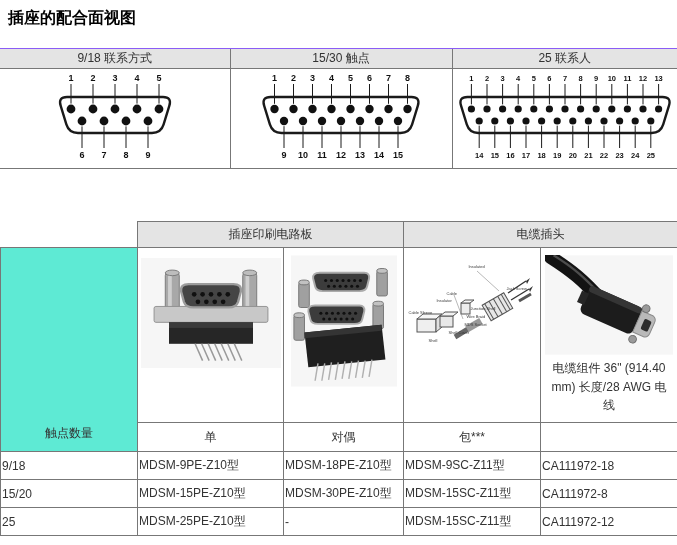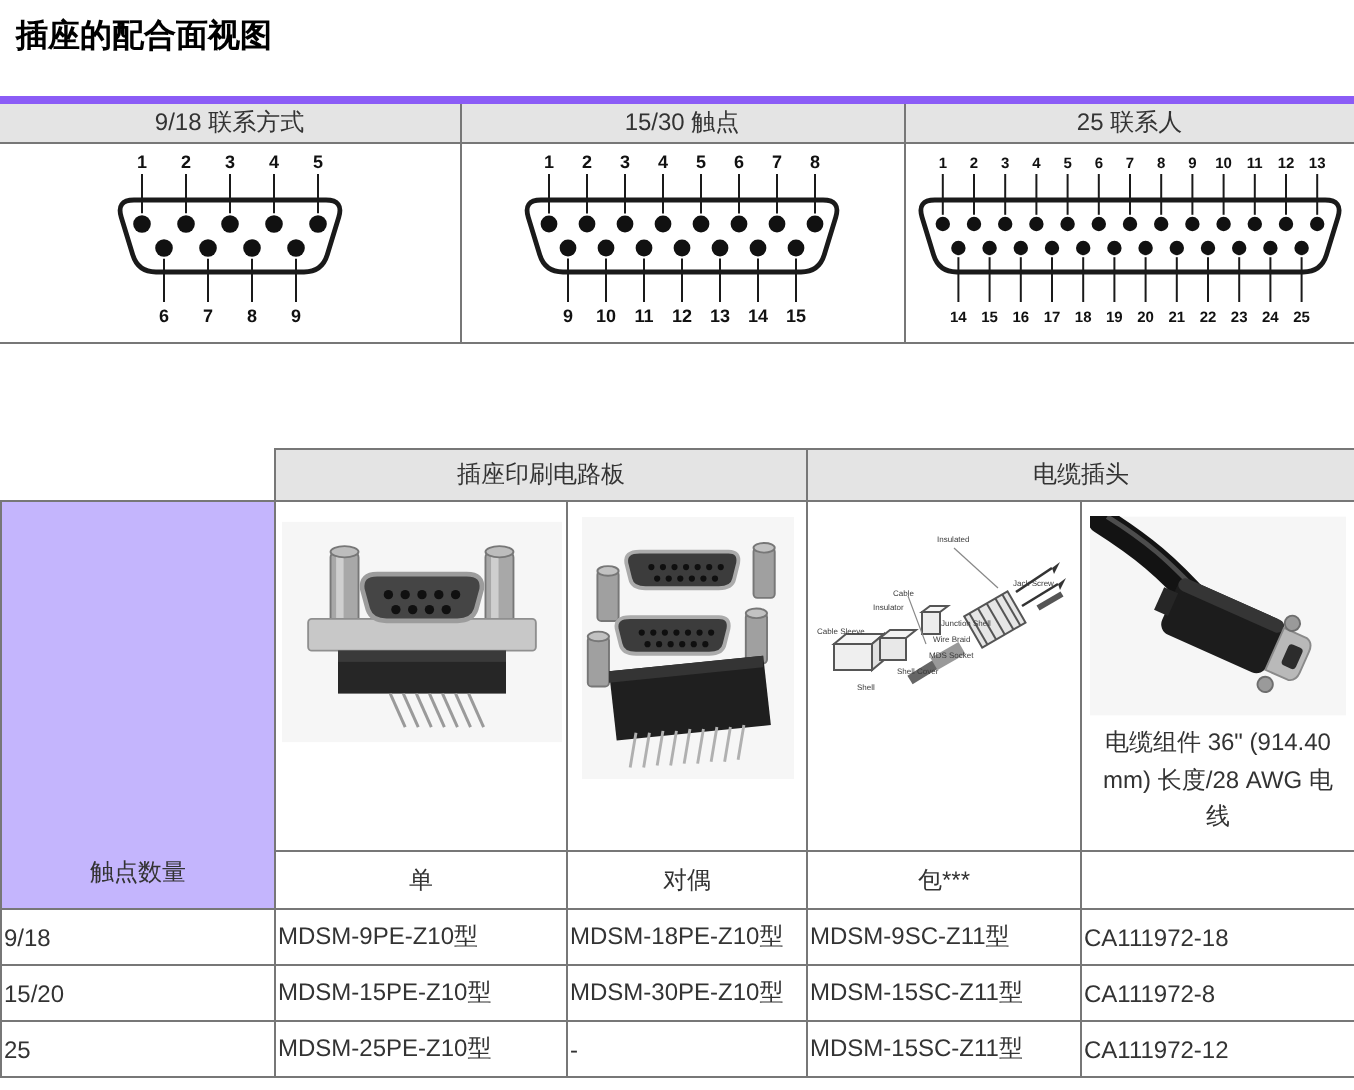--- a/index.html
+++ b/index.html
@@ -10,31 +10,31 @@
     font-size:12px; color:#333; overflow:hidden;
   }
   .page-title { font-size:16px; font-weight:bold; color:#000; margin:8px 0 0 8px; }
 
   table { border-collapse:collapse; table-layout:fixed; width:677px; }
 
   
   .t1 { margin-top:19px; }
   .t1 th {
     height:20px; background:#e4e4e4; font-weight:normal; font-size:12px; color:#333;
-    border-top:4px solid #8b5cf6; border-bottom:1px solid #777;
+    border-top:1px solid #8b5cf6; border-bottom:1px solid #777;
   }
   .t1 th + th, .t1 td + td { border-left:1px solid #777;margin-left:40px; }
   .t1 td { height:96px; border-bottom:1px solid #777; text-align:center; vertical-align:middle; padding:0; }
 
   
   .t2 { margin-top:52px; }
   .t2 th, .t2 td { border:1px solid #777; font-weight:normal; font-size:12px; color:#333; }
   .t2 .corner { border:none; border-bottom:1px solid #777; border-right:1px solid #777; background:#fff; }
   .t2 .group-h { height:26px; background:#e4e4e4; text-align:center; }
-  .t2 .side-h { background:#c4b5fd; text-align:center; vertical-align:bottom; padding-bottom:9px; }
+  .t2 .side-h { background:#5eead4; text-align:center; vertical-align:bottom; padding-bottom:9px; }
   .t2 .img-cell { height:175px; vertical-align:top; text-align:center; padding:3px 2px 0 2px; }
   .t2 .collabel td { height:29px; text-align:center; }
   .t2 .data td { height:28px; }
   .caption { margin-top:4px; padding:0 7px; line-height:1.55; text-align:center; color:#333; }
 
   .photo { display:block; margin:4px auto 0 auto; }
   .exploded { position:relative; width:131px; height:96px; margin:6px auto 0 auto; }
   .exploded svg { position:absolute; left:0; top:0; }
   .exploded .lbl { position:absolute; font-size:4px; line-height:1; color:#3a3a3a; white-space:nowrap; }
 </style>

